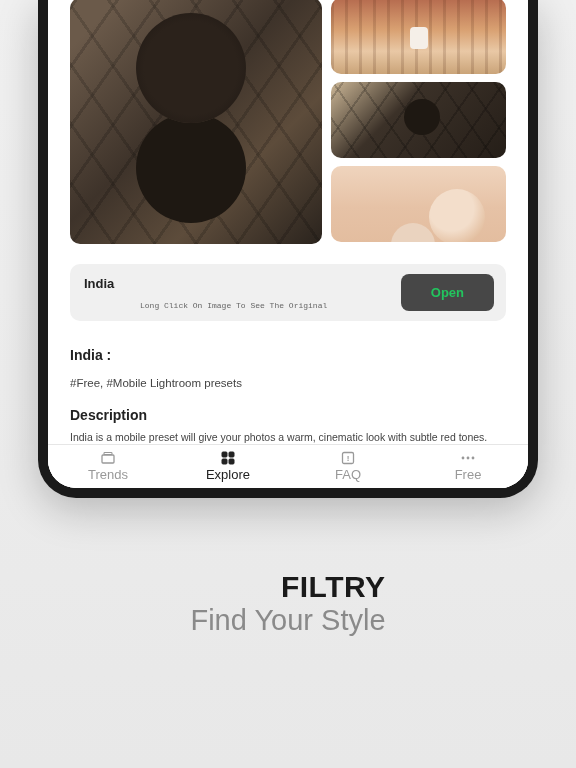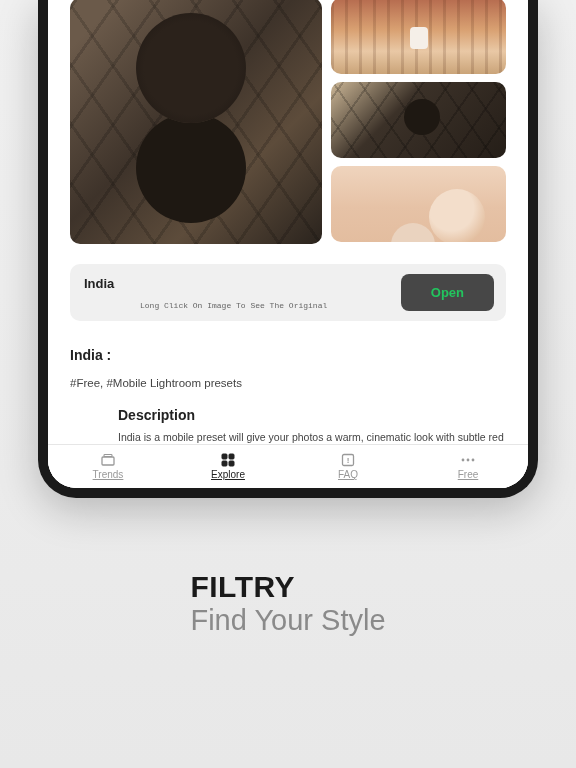--- a/index.html
+++ b/index.html
@@ -142,45 +142,45 @@
     border: none;
     border-radius: 8px;
     font-size: 13px;
     font-weight: 600;
     padding: 11px 30px;
     cursor: pointer;
   }
   .tags-block { margin-top: 26px; }
   .tags-label { font-weight: 700; font-size: 14px; color:#222; }
   .tags-value { margin-top: 14px; font-size: 11.5px; color:#444; }
-  .desc-block { margin-top: 18px; margin-left: 48px; }
+  .desc-block { margin-top: 18px; }
   .desc-label { font-weight: 700; font-size: 14px; color:#222; }
   .desc-text { margin-top: 7px; font-size: 10.5px; color:#444; line-height:1.4; }
   .tabbar {
     border-top: 1px solid #e6e6e6;
     height: 44px;
     display: flex;
     background:#fff;
   }
   .tab {
     flex:1;
     display:flex;
     flex-direction:column;
     align-items:center;
     justify-content:center;
     gap:2px;
     cursor:pointer;
   }
   .tab-icon { width:16px; height:14px; display:flex; align-items:center; justify-content:center; }
-  .tab-label { font-size: 10px; color:#999;text-decoration:underline; }
+  .tab-label { font-size: 13px; color:#999; }
   .tab.active .tab-label { color:#222; }
   .tab.active svg { stroke:#222; fill:#222; }
   .marketing {
     margin-top: 72px;
-    text-align:left;
+    text-align:right;
   }
   .brand {
     font-weight: 800;
     font-size: 30px;
     letter-spacing: 0.5px;
     color:#1a1a1a;
   }
   .tagline {
     font-weight: 400;
     font-size: 29px;

